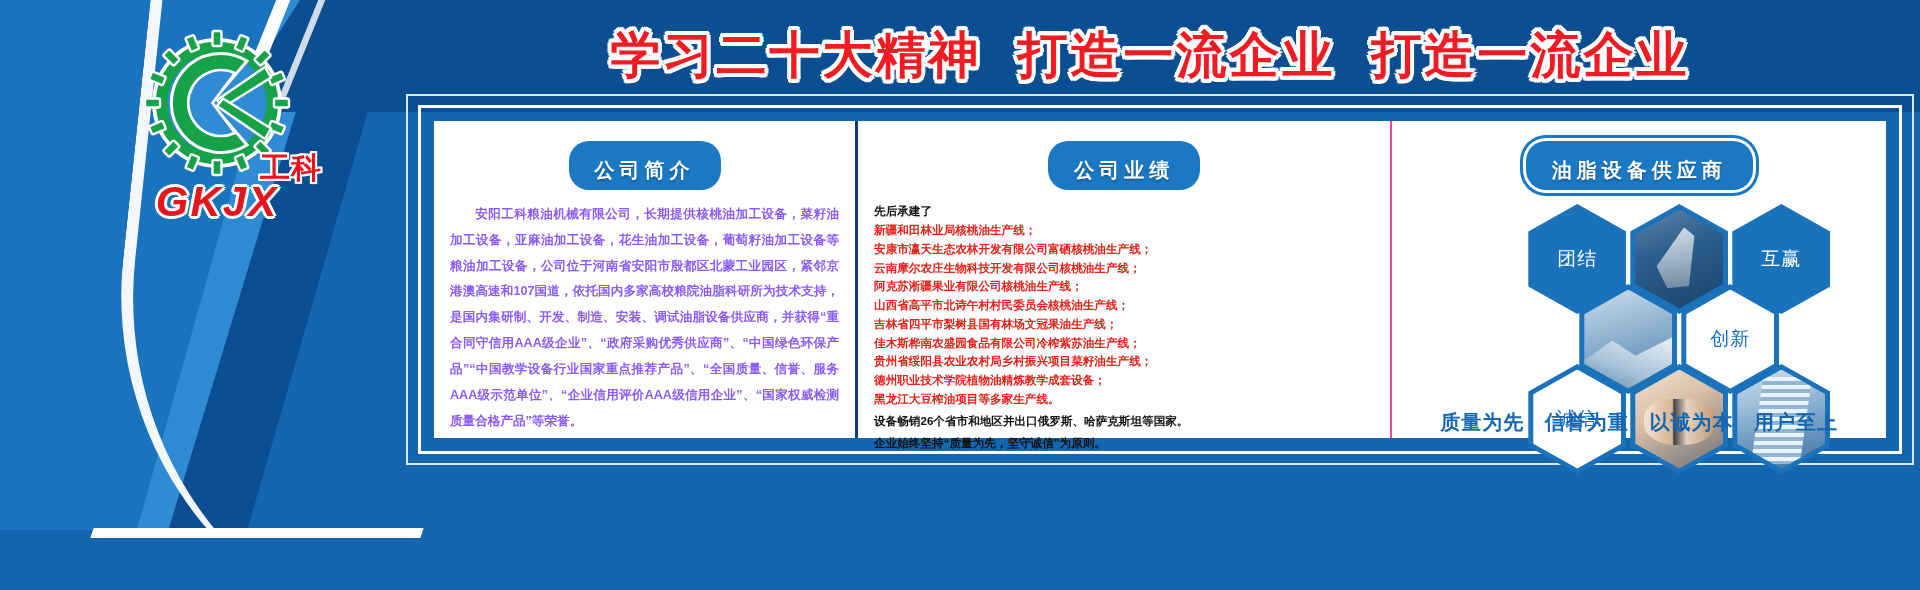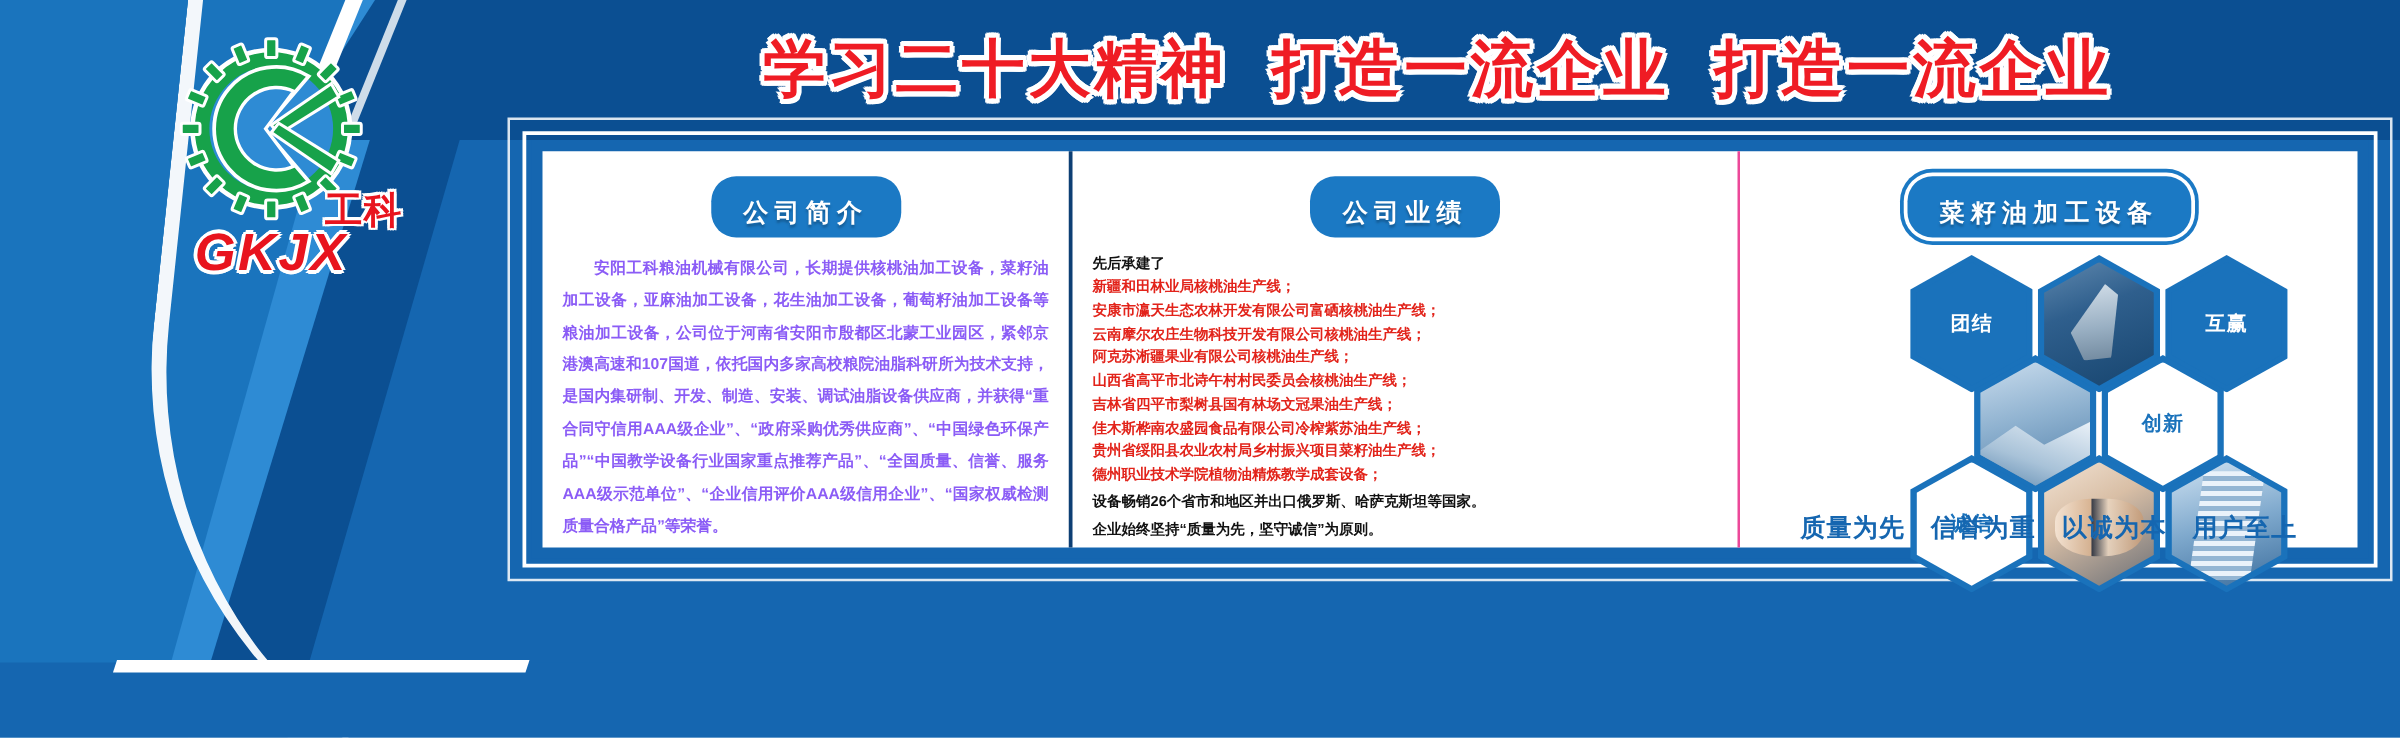--- a/index.html
+++ b/index.html
@@ -155,21 +155,21 @@
   .hexwrap {
     position: absolute; width: 98px; height: 110px;
     clip-path: polygon(50% 0%, 100% 25%, 100% 75%, 50% 100%, 0% 75%, 0% 25%);
     background: #1a72bb;
     display: flex; align-items: center; justify-content: center;
   }
   .hexwrap > .inner {
     width: 88px; height: 99px;
     clip-path: polygon(50% 0%, 100% 25%, 100% 75%, 50% 100%, 0% 75%, 0% 25%);
     display: flex; align-items: center; justify-content: center;
-    font-size: 16px; font-weight: 700; letter-spacing: 1px;
+    font-size: 19px; font-weight: 400; letter-spacing: 1px;
   }
   .inner.white { background: #ffffff; color: #1a72bb; }
   .inner.blue  { background: #1a72bb; color: #ffffff; }
   .inner.img-ship {
     background: linear-gradient(160deg,#5e87ad 0%,#2f5f8d 38%,#17456f 100%);
     position: relative;
   }
   .inner.img-ship::after {
     content:""; position:absolute; left:28%; top:18%; width:42%; height:64%;
     background: linear-gradient(155deg,#dfe8f0,#9fb4c6 55%,#6d8499);
@@ -290,27 +290,28 @@
         <ul class="red-list" id="perf-list">
             <li>新疆和田林业局核桃油生产线；</li>
             <li>安康市瀛天生态农林开发有限公司富硒核桃油生产线；</li>
             <li>云南摩尔农庄生物科技开发有限公司核桃油生产线；</li>
             <li>阿克苏淅疆果业有限公司核桃油生产线；</li>
             <li>山西省高平市北诗午村村民委员会核桃油生产线；</li>
             <li>吉林省四平市梨树县国有林场文冠果油生产线；</li>
             <li>佳木斯桦南农盛园食品有限公司冷榨紫苏油生产线；</li>
             <li>贵州省绥阳县农业农村局乡村振兴项目菜籽油生产线；</li>
             <li>德州职业技术学院植物油精炼教学成套设备；</li>
+            <li>黑龙江大豆榨油项目等多家生产线。</li>
           </ul>
         <div class="tail">设备畅销26个省市和地区并出口俄罗斯、哈萨克斯坦等国家。</div>
         <div class="tail">企业始终坚持“质量为先，坚守诚信”为原则。</div>
       </div>
 
       <div class="panel p3">
-        <div class="pill outline">菜籽油加工设备</div>
+        <div class="pill outline">油脂设备供应商</div>
 
         <div class="hexgrid">
           <div class="hexwrap" style="left:120px; top:2px;">
             <div class="inner blue">团结</div>
           </div>
           <div class="hexwrap" style="left:222px; top:2px;">
             <div class="inner img-ship"></div>
           </div>
           <div class="hexwrap" style="left:324px; top:2px;">
             <div class="inner blue">互赢</div>

